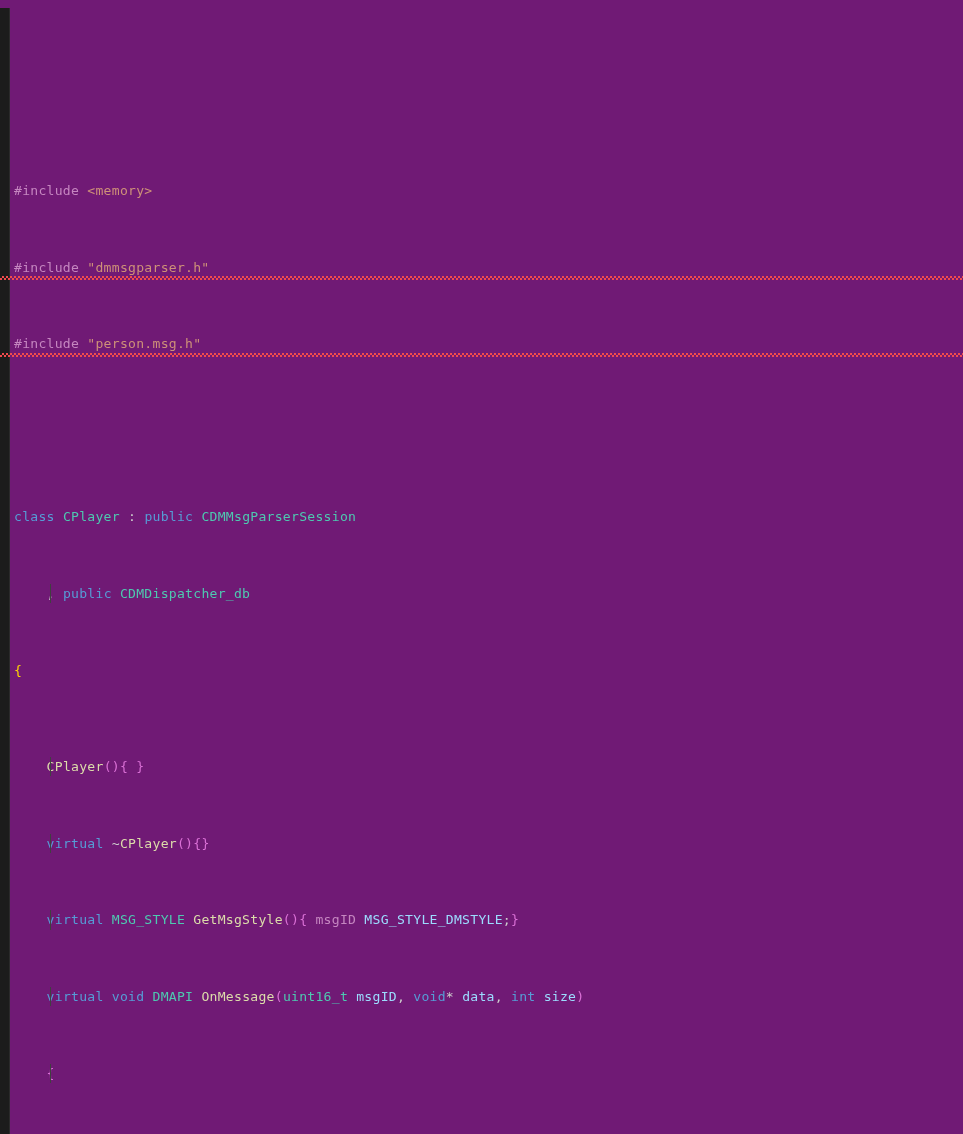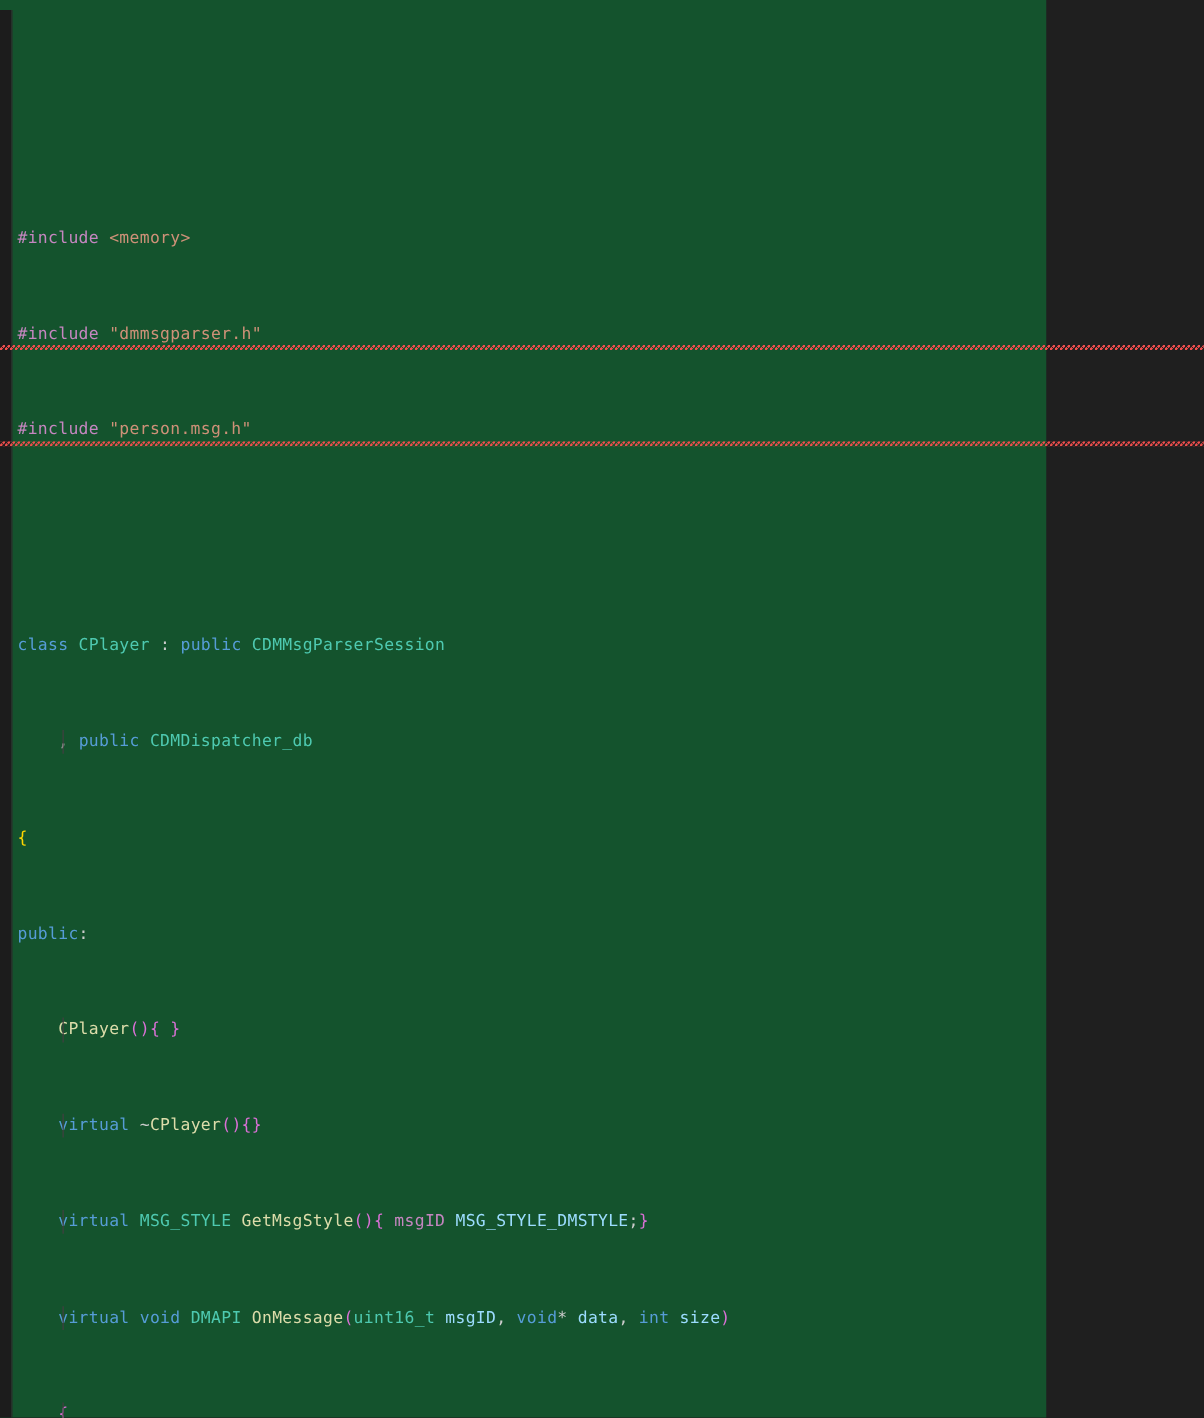--- a/index.html
+++ b/index.html
@@ -19,22 +19,22 @@
     overflow:hidden;
   }
   .crumb{ color:#9d9d9d; }
   .crumb-sep{ color:#6e6e6e; font-size:11px; }
   .crumb-sym{ color:#b180d7; font-weight:bold; font-size:11px; }
   .crumb-file{ color:#a8a8a8; }
   .crumb-fn{ color:#a0a0a0; }
 
   
   #editor{
-    position:absolute; top:0; left:0; width:837px; height:1134px;
-    background:#14532d;
+    position:absolute; top:0; left:0; width:963px; height:1134px;
+    background:#701a75;
   }
   
   #gutter{
     position:absolute; top:8px; left:0; width:9px; height:1126px;
     background:#1c1c1c;
   }
   
   #gutter-rule{
     position:absolute; top:8px; left:9px; width:1px; height:1126px;
     background:#2b2b2b;
@@ -115,21 +115,20 @@
     
     <div class="ln"></div>
 
     
     <div class="ln"><span class="kw">class</span> <span class="type">CPlayer</span> <span class="op">:</span> <span class="kw">public</span> <span class="type">CDMMsgParserSession</span></div>
     
     <div class="ln"><span class="ig g1"></span>    <span class="op">,</span> <span class="kw">public</span> <span class="type">CDMDispatcher_db</span></div>
     
     <div class="ln"><span class="b3">{</span></div>
     
-    <div class="ln"><span class="kw">public</span><span class="op">:</span></div>
     
     <div class="ln"><span class="ig g1"></span>    <span class="fn">CPlayer</span><span class="b1">()</span><span class="b1">{</span> <span class="b1">}</span></div>
     
     <div class="ln"><span class="ig g1"></span>    <span class="kw">virtual</span> <span class="op">~</span><span class="fn">CPlayer</span><span class="b1">()</span><span class="b1">{}</span></div>
     
     <div class="ln"><span class="ig g1"></span>    <span class="kw">virtual</span> <span class="type">MSG_STYLE</span> <span class="fn">GetMsgStyle</span><span class="b1">()</span><span class="b1">{</span> <span class="ctl">msgID</span> <span class="var">MSG_STYLE_DMSTYLE</span><span class="op">;</span><span class="b1">}</span></div>
     
     <div class="ln"><span class="ig g1"></span>    <span class="kw">virtual</span> <span class="kw">void</span> <span class="type">DMAPI</span> <span class="fn">OnMessage</span><span class="b1">(</span><span class="type">uint16_t</span> <span class="var">msgID</span><span class="op">,</span> <span class="kw">void</span><span class="op">*</span> <span class="var">data</span><span class="op">,</span> <span class="kw">int</span> <span class="var">size</span><span class="b1">)</span></div>
     
     <div class="ln"><span class="ig g1"></span>    <span class="b1">{</span></div>

